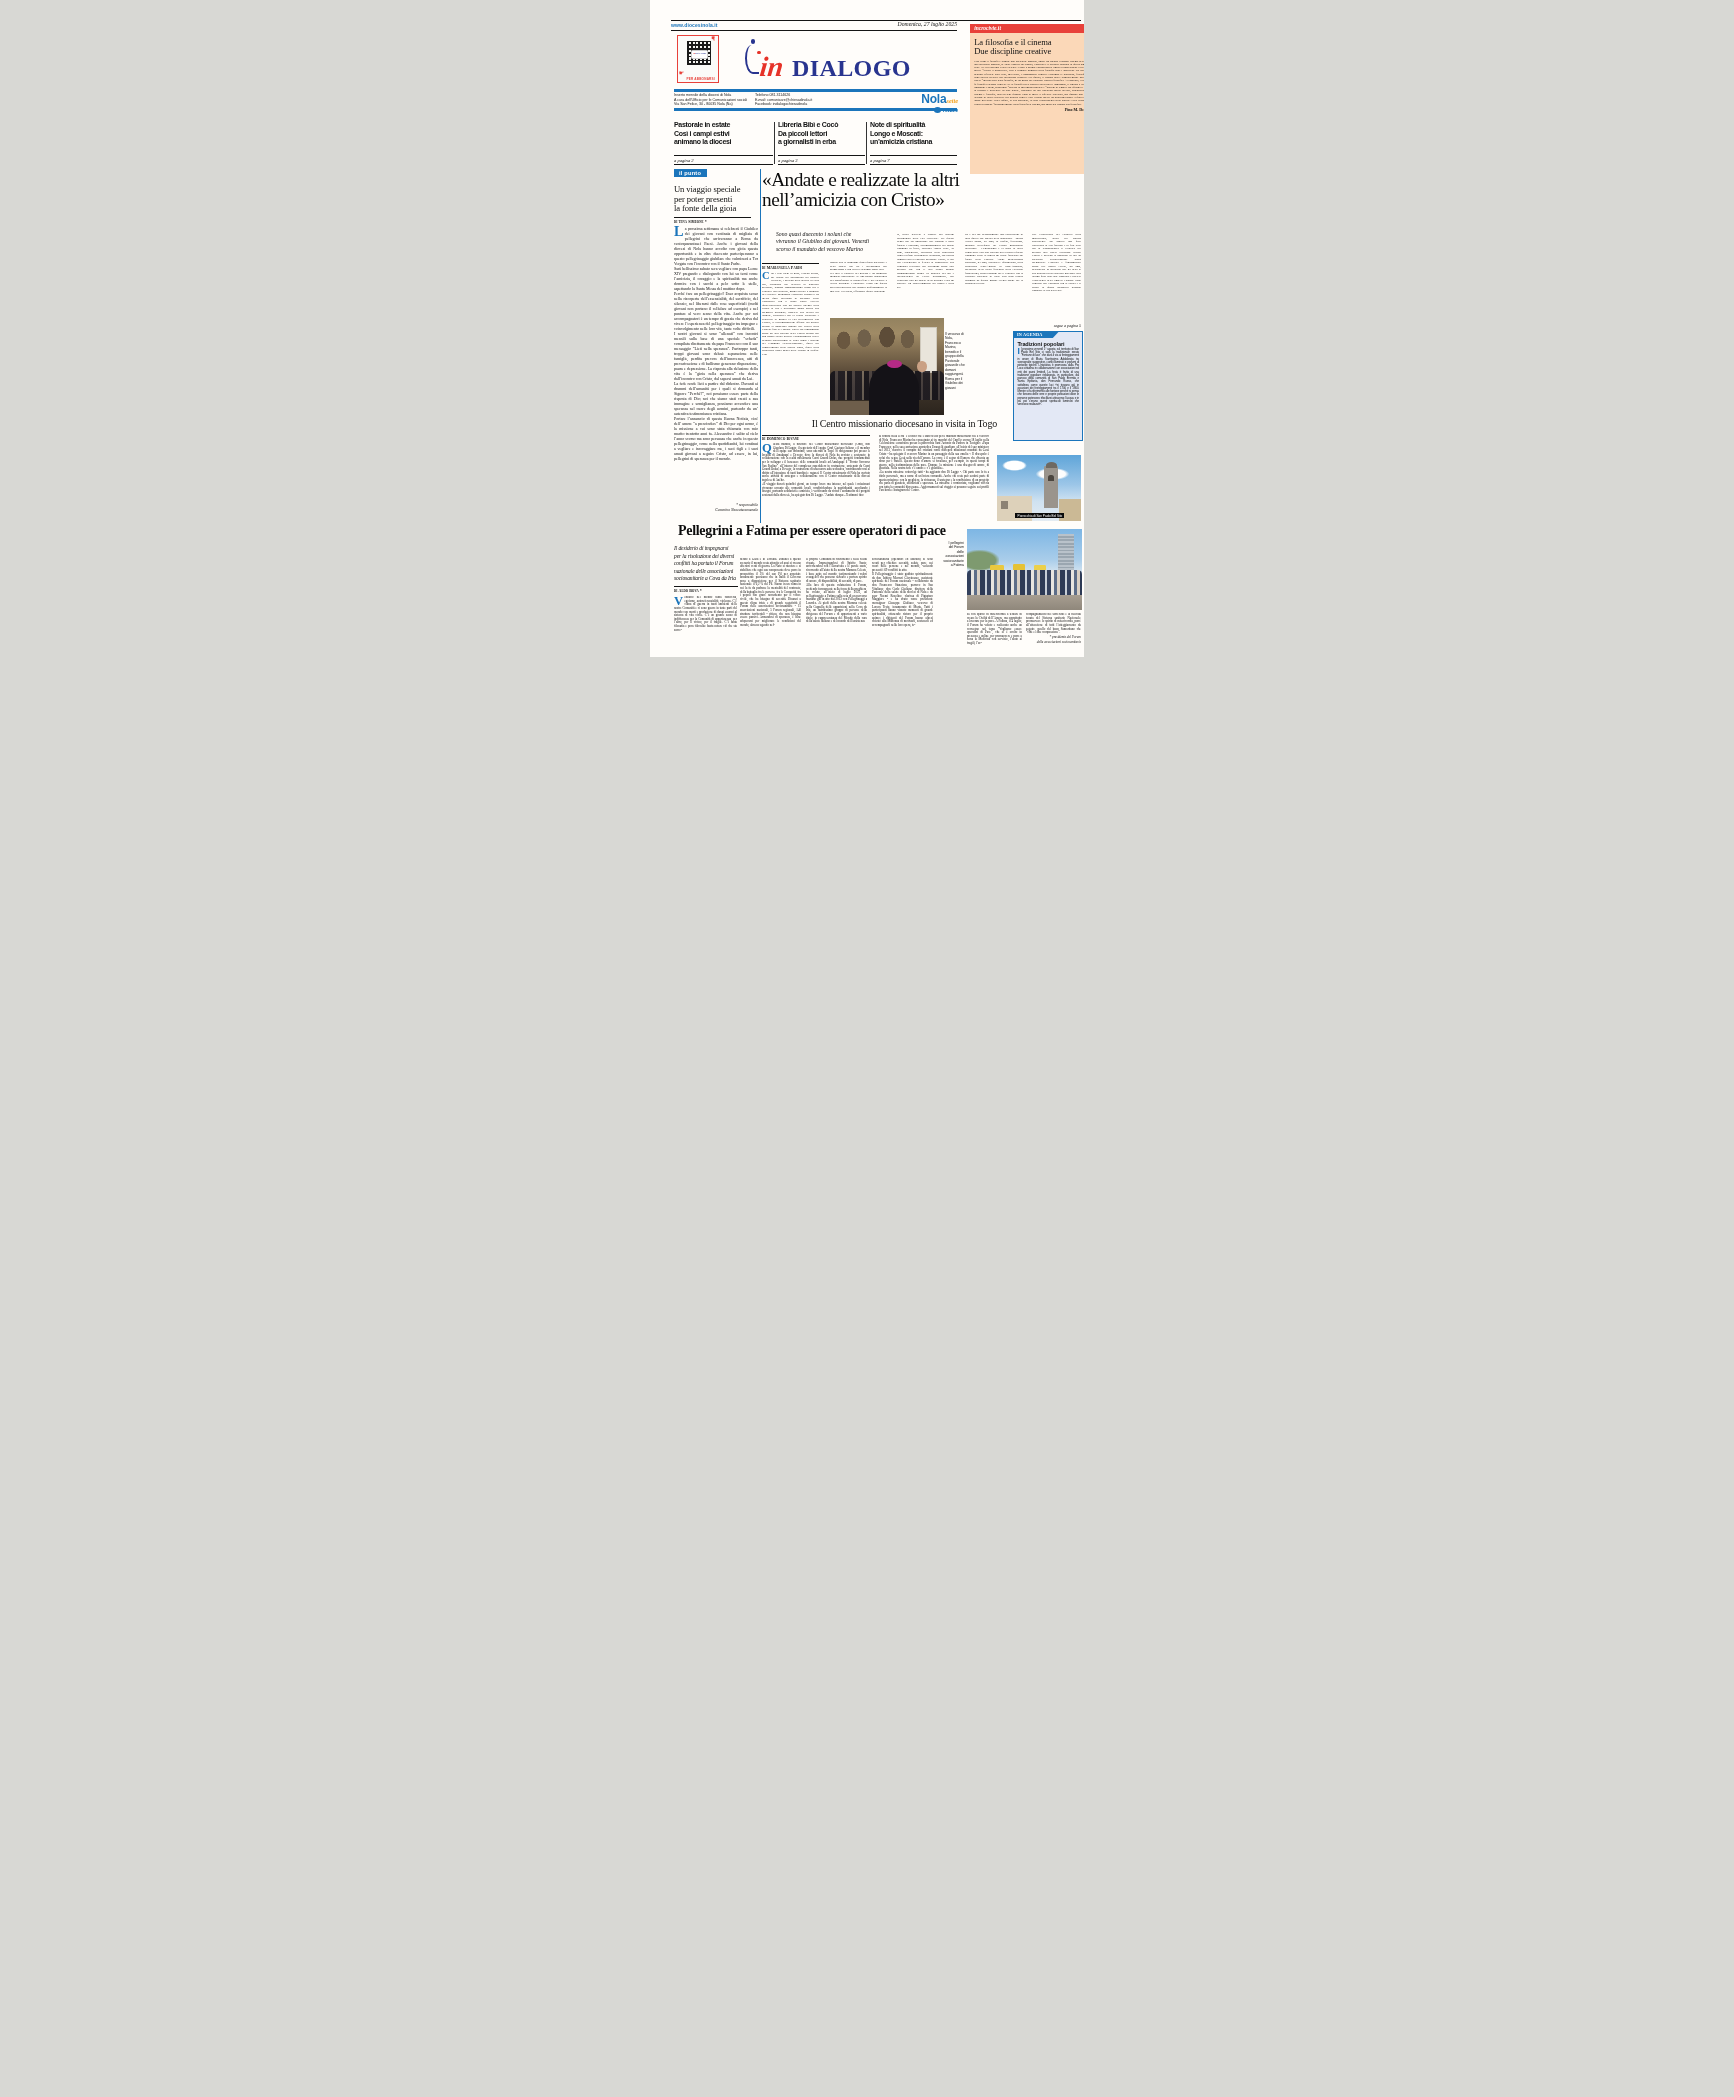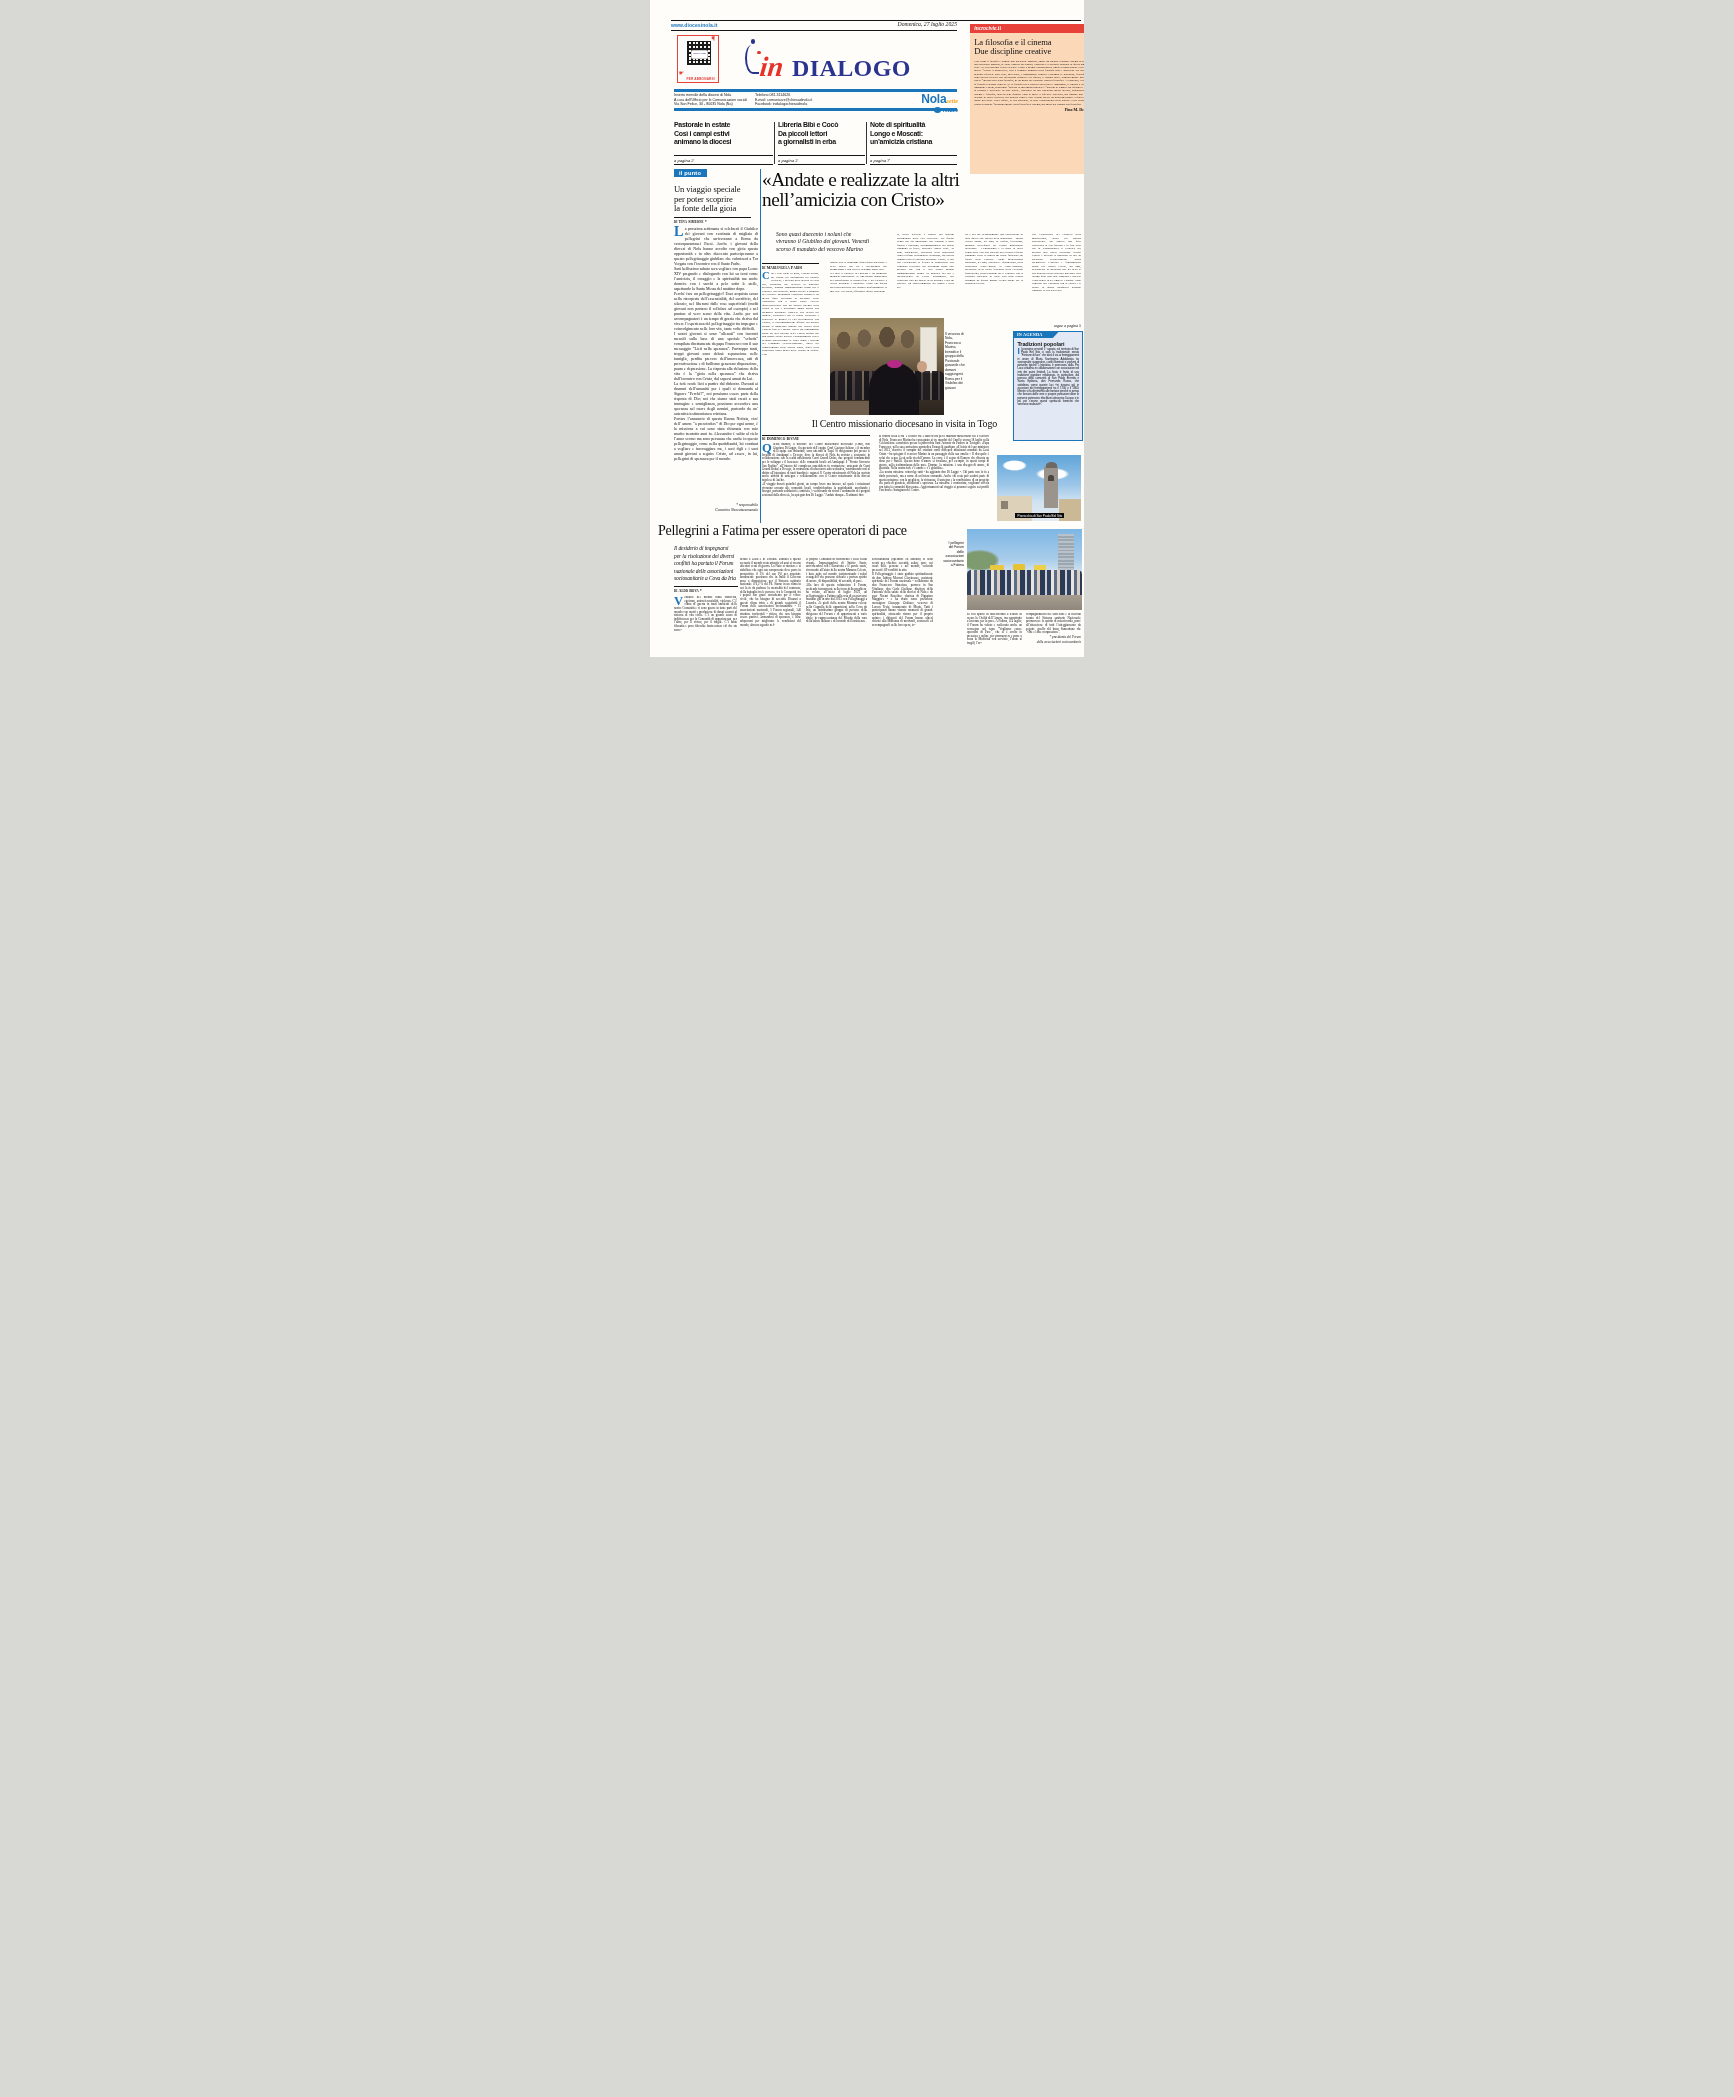--- a/index.html
+++ b/index.html
@@ -160,21 +160,21 @@
     <div class="teaser-title sans pre">Note di spiritualità
 Longo e Moscati:
 un’amicizia cristiana</div>
     <div class="rule" style="position:absolute;left:0;bottom:9.2px;width:100%;height:1px;"></div>
     <div class="teaser-page" style="position:absolute;left:0;bottom:2.5px;">a pagina 7</div>
     <div class="rule" style="position:absolute;left:0;bottom:0;width:100%;height:1.3px;"></div>
   </div>
 
   <div class="abs punto-label sans" style="left:24px;top:169px;display:inline-block;">il punto</div>
   <div class="abs punto-title pre" style="left:24px;top:185px;width:86px;">Un viaggio speciale
-per poter scoprire
+per poter presenti
 la fonte della gioia</div>
   <div class="abs rule" style="left:24px;top:217px;width:77px;height:0.6px;"></div>
   <div class="abs byline" style="left:24px;top:219px;">di Tina Simeone *</div>
   <div class="abs punto-body just clip" style="left:24px;top:226px;width:84px;height:276px;">
     <span class="dropcap" style="font-size:14.3px;">L</span>
     <p style="margin:0;">a prossima settimana si celebrerà il Giubileo dei giovani con centinaia di migliaia di pellegrini che arriveranno a Roma da centoquarantasei Paesi. Anche i giovani della diocesi di Nola hanno accolto con gioia questa opportunità e in oltre duecento parteciperanno a questo pellegrinaggio giubilare che culminerà a Tor Vergata con l’incontro con il Santo Padre.</p>
     <p style="margin:0;">Sarà bellissimo sabato sera vegliare con papa Leone XIV pregando e dialogando con lui su temi come l’amicizia, il coraggio e la spiritualità ma anche dormire con i sacchi a pelo sotto le stelle, aspettando la Santa Messa del mattino dopo.</p>
     <p style="margin:0;">Perché fare un pellegrinaggio? Esso acquista senso nella riscoperta dell’essenzialità, del sacrificio, del silenzio, nel liberarsi dalle cose superficiali (molti giovani non portano il cellulare ad esempio) e nel puntare al vero senso della vita. Anche per noi accompagnatori è un tempo di grazia che deriva dal vivere l’esperienza del pellegrinaggio tra impegno e coinvolgimento nelle loro vite, tante volte difficili.</p>
     <p style="margin:0;">I nostri giovani si sono “allenati” con incontri mensili sulla base di una speciale “scheda” compilata direttamente da papa Francesco con il suo messaggio “Lieti nella speranza”. Purtroppo tanti, troppi giovani sono delusi: separazione nelle famiglie, perdita precoce dell’innocenza, atti di prevaricazione e di bullismo generano disperazione, paura e depressione. La risposta alla delusione della vita è la “gioia nella speranza” che deriva dall’incontro con Cristo, dal sapersi amati da Lui.</p>
     <p style="margin:0;">La fede rende lieti a partire dal didentro. Davanti ai drammi dell’umanità per i quali si domanda al Signore “Perché?”, noi possiamo essere parte della risposta di Dio; noi che siamo stati creati a sua immagine e somiglianza, possiamo accendere una speranza nel cuore degli uomini, partendo da un’ autentica testimonianza cristiana.</p>
@@ -254,21 +254,21 @@
     <div style="left:46%;top:20%;width:40%;height:18%;background:radial-gradient(ellipse at center,#fdfdfd 0 55%,rgba(255,255,255,0) 72%);"></div>
     <div style="left:56%;top:16%;width:17%;height:64%;background:#9a948c;border-radius:1.3px 1.3px 0 0;"></div>
     <div style="left:58%;top:10%;width:13%;height:10%;background:#6e6962;border-radius:50% 50% 0 0;"></div>
     <div style="left:61%;top:30%;width:7%;height:10%;background:#4c463f;border-radius:40% 40% 0 0;"></div>
     <div style="left:0;top:62%;width:42%;height:38%;background:#ddd1ba;"></div>
     <div style="left:5%;top:70%;width:8%;height:12%;background:#8c8274;"></div>
     <div style="left:74%;top:66%;width:26%;height:34%;background:#cbb995;"></div>
     <div class="churchcap sans" style="left:22%;bottom:4%;">Parrocchia di San Paolo Bel Sito</div>
   </div>
 
-  <div class="abs fatima-title" style="left:8px;top:523px;width:294px;">Pellegrini a Fatima per essere operatori di pace</div>
+  <div class="abs fatima-title" style="left:28px;top:523px;width:294px;font-weight:bold;">Pellegrini a Fatima per essere operatori di pace</div>
   <div class="abs fatima-intro pre" style="left:24px;top:545px;width:71px;">Il desiderio di impegnarsi
 per la risoluzione dei diversi
 conflitti ha portato il Forum
 nazionale delle associazioni
 sociosanitarie a Cova da Iria</div>
   <div class="abs rule" style="left:24px;top:586px;width:64px;height:0.6px;"></div>
   <div class="abs byline" style="left:24px;top:588px;">di Aldo Bova *</div>
   <div class="abs body74 just clip" style="left:24px;top:596px;width:63px;height:59px;">
     <span class="dropcap" style="font-size:12.6px;">V</span>
     <p>ediamo nel mondo tanta cattiveria, egoismo, autoreferenzialità, violenza. C’è clima di guerra in tanti ambienti delle nostre Comunità e ci sono guerre in tante parti del mondo con morti e produzione di danni enormi al sistema di vita civile. C’è un grande senso di indifferenza per la Comunità di appartenenza, per l’altro, per il vicino, per il fragile. C’è tanta filoautia e poca filocalia: basta notare ciò che sta succe-</p>

